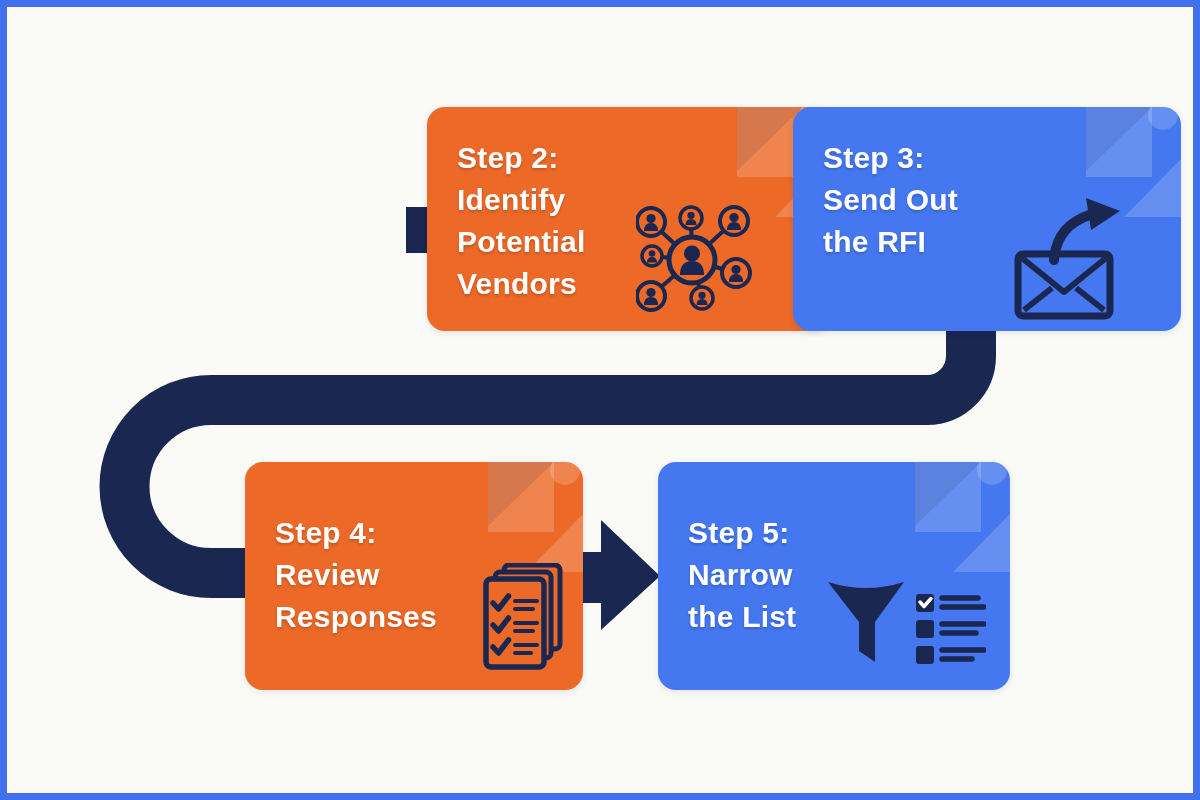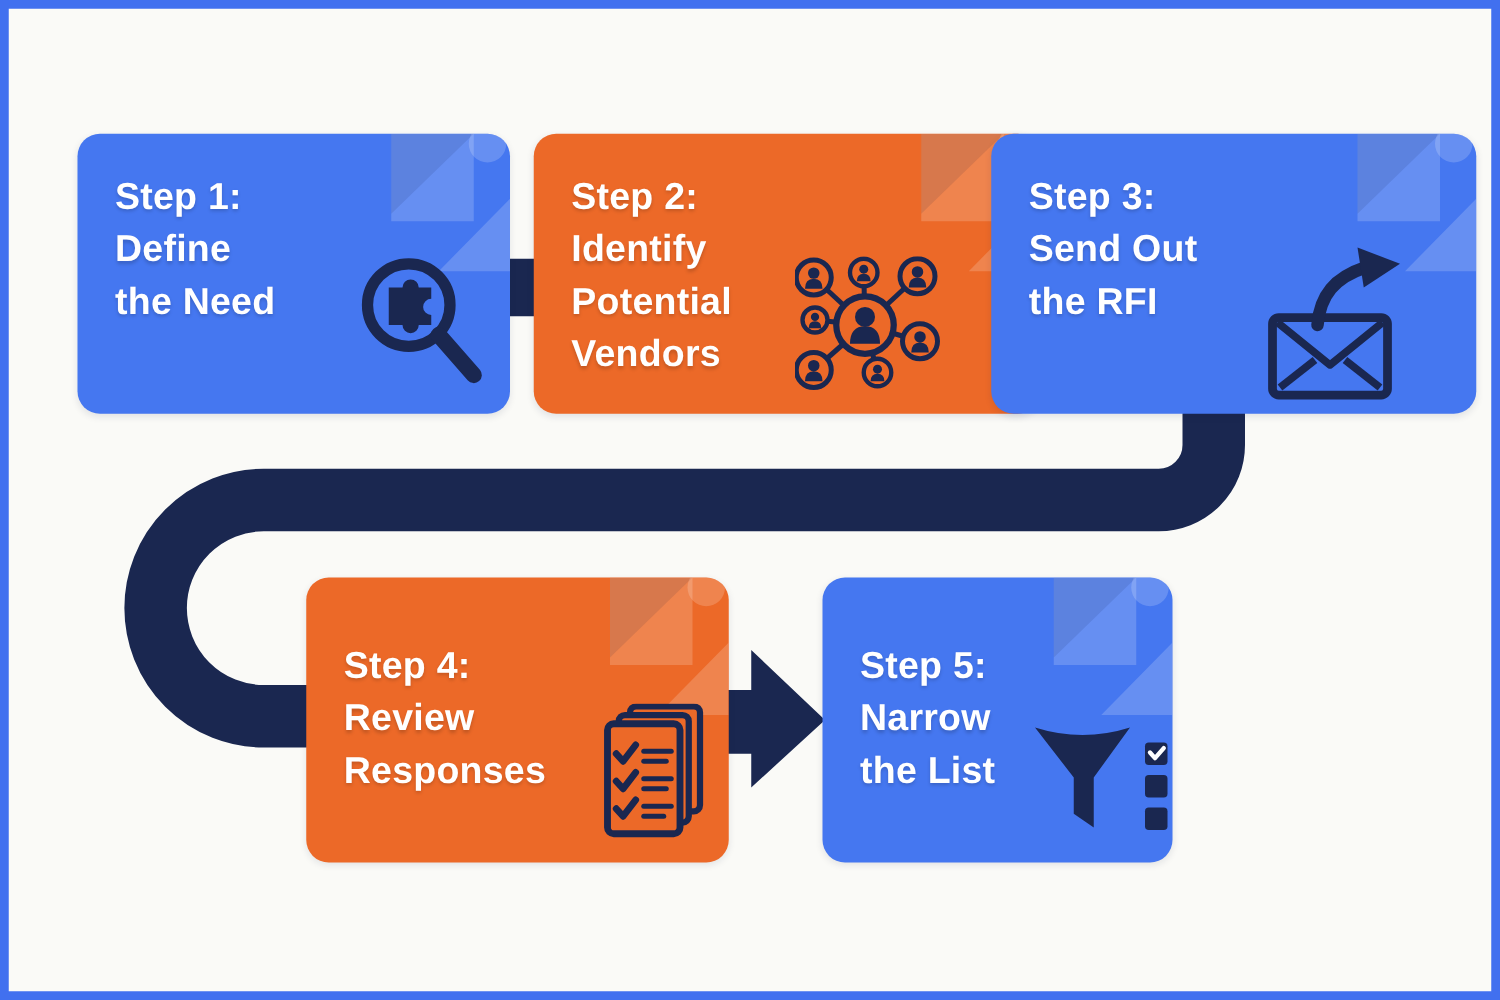--- a/index.html
+++ b/index.html
@@ -13,21 +13,21 @@
   .connector-layer{position:absolute;left:0;top:0;z-index:1;}
   .navy-fill{fill:var(--navy);}
   .navy-stroke-thick{stroke:var(--navy);stroke-width:50;fill:none;}
   .step-card{position:absolute;border-radius:18px;overflow:hidden;z-index:2;box-shadow:0 2px 6px rgba(20,30,70,0.10);}
   .step-card.r1{top:107px;height:224px;}
   .step-card.r2{top:462px;height:228px;}
   .card-1{left:62px;width:346px;}
   .card-2{left:427px;width:405px;text-decoration:underline;}
   .card-3{left:793px;width:388px;}
   .card-4{left:245px;width:338px;}
-  .card-5{left:658px;width:280px;}
+  .card-5{left:658px;width:352px;}
   .step-title{position:absolute;left:30px;color:var(--text);font-weight:700;
     font-size:30px;line-height:42px;white-space:pre-line;letter-spacing:.2px;
     text-shadow:0 2px 3px rgba(0,0,0,0.18);}
   .r1 .step-title{top:30px;}
   .r2 .step-title{top:50px;}
   .icon{position:absolute;}
   .i-stroke{stroke:var(--navy);fill:none;}
   .i-fill{fill:var(--navy);}
   .occ-orange{fill:var(--orange);}
   .decor{position:absolute;right:0;top:0;}
@@ -39,36 +39,20 @@
 
 <div class="canvas">
 
   <svg class="connector-layer" width="1200" height="800" viewBox="0 0 1200 800">
     <rect x="406" y="207" width="23" height="46" class="navy-fill"></rect>
     <rect x="770" y="207" width="25" height="50" class="navy-fill"></rect>
     <path d="M971 318 L971 356 A44 44 0 0 1 927 400 L211 400 A86.5 86.5 0 0 0 211 573 L262 573" class="navy-stroke-thick"></path>
     <polygon points="579,552 601,552 601,520 660,576 601,630 601,603 579,603" class="navy-fill"></polygon>
   </svg>
 
-  <div class="step-card r1 card-1" style="background: rgb(69, 119, 240);">
-    <svg class="decor" width="115" height="115" viewBox="0 0 115 115">
-      <rect x="20" y="0" width="66" height="70" class="d-light"></rect>
-      <path d="M20 0 L86 0 L20 64 Z" class="d-mid"></path>
-      <circle cx="97" cy="8" r="15" class="d-light"></circle>
-      <path d="M115 52 L115 110 L58 110 Z" class="d-light"></path>
-    </svg>
-    <div class="step-title">Step 1:
-Define
-the Need</div>
-    <svg class="icon" style="left:219px;top:91px" width="112" height="118" viewBox="0 0 112 118">
-      <circle cx="46" cy="46" r="33" class="i-stroke" stroke-width="9"></circle>
-      <line x1="70" y1="70" x2="98" y2="102" class="i-stroke" stroke-width="13" stroke-linecap="round"></line>
-      <path class="i-fill" d="M30 32 L41 32 A6.5 6.5 0 1 1 54 32 L64 32 L64 41 A6.5 6.5 0 0 0 64 54 L64 62 L54 62 A6.5 6.5 0 1 1 41 62 L30 62 Z"></path>
-    </svg>
-  </div>
 
   <div class="step-card r1 card-2" style="background: rgb(236, 105, 40);">
     <svg class="decor" width="115" height="115" viewBox="0 0 115 115">
       <rect x="20" y="0" width="66" height="70" class="d-light"></rect>
       <path d="M20 0 L86 0 L20 64 Z" class="d-mid"></path>
       <circle cx="97" cy="8" r="15" class="d-light"></circle>
       <path d="M115 52 L115 110 L58 110 Z" class="d-light"></path>
     </svg>
     <div class="step-title">Step 2:
 Identify

